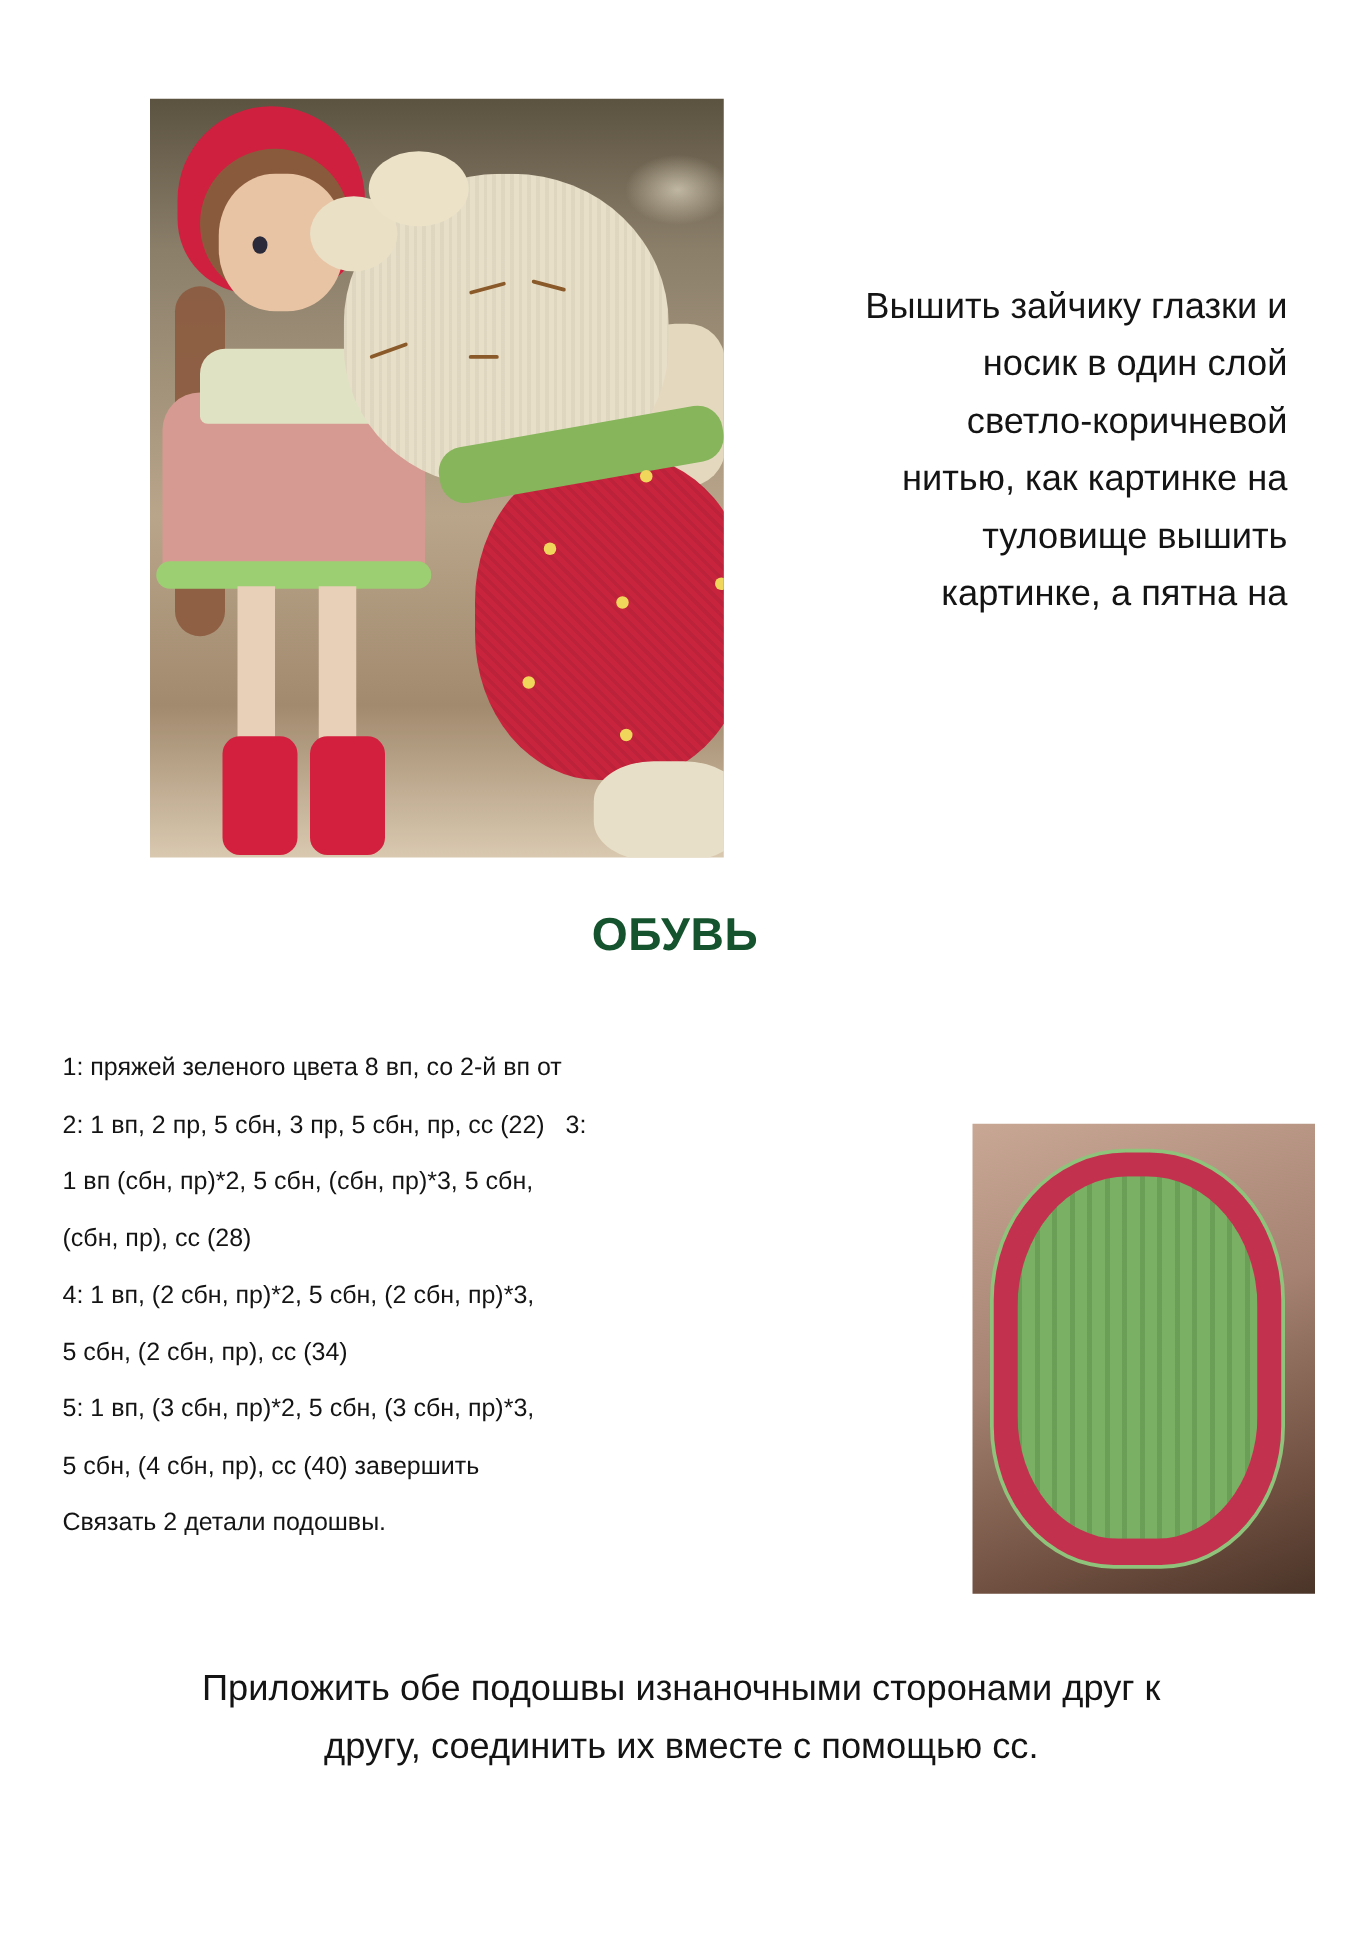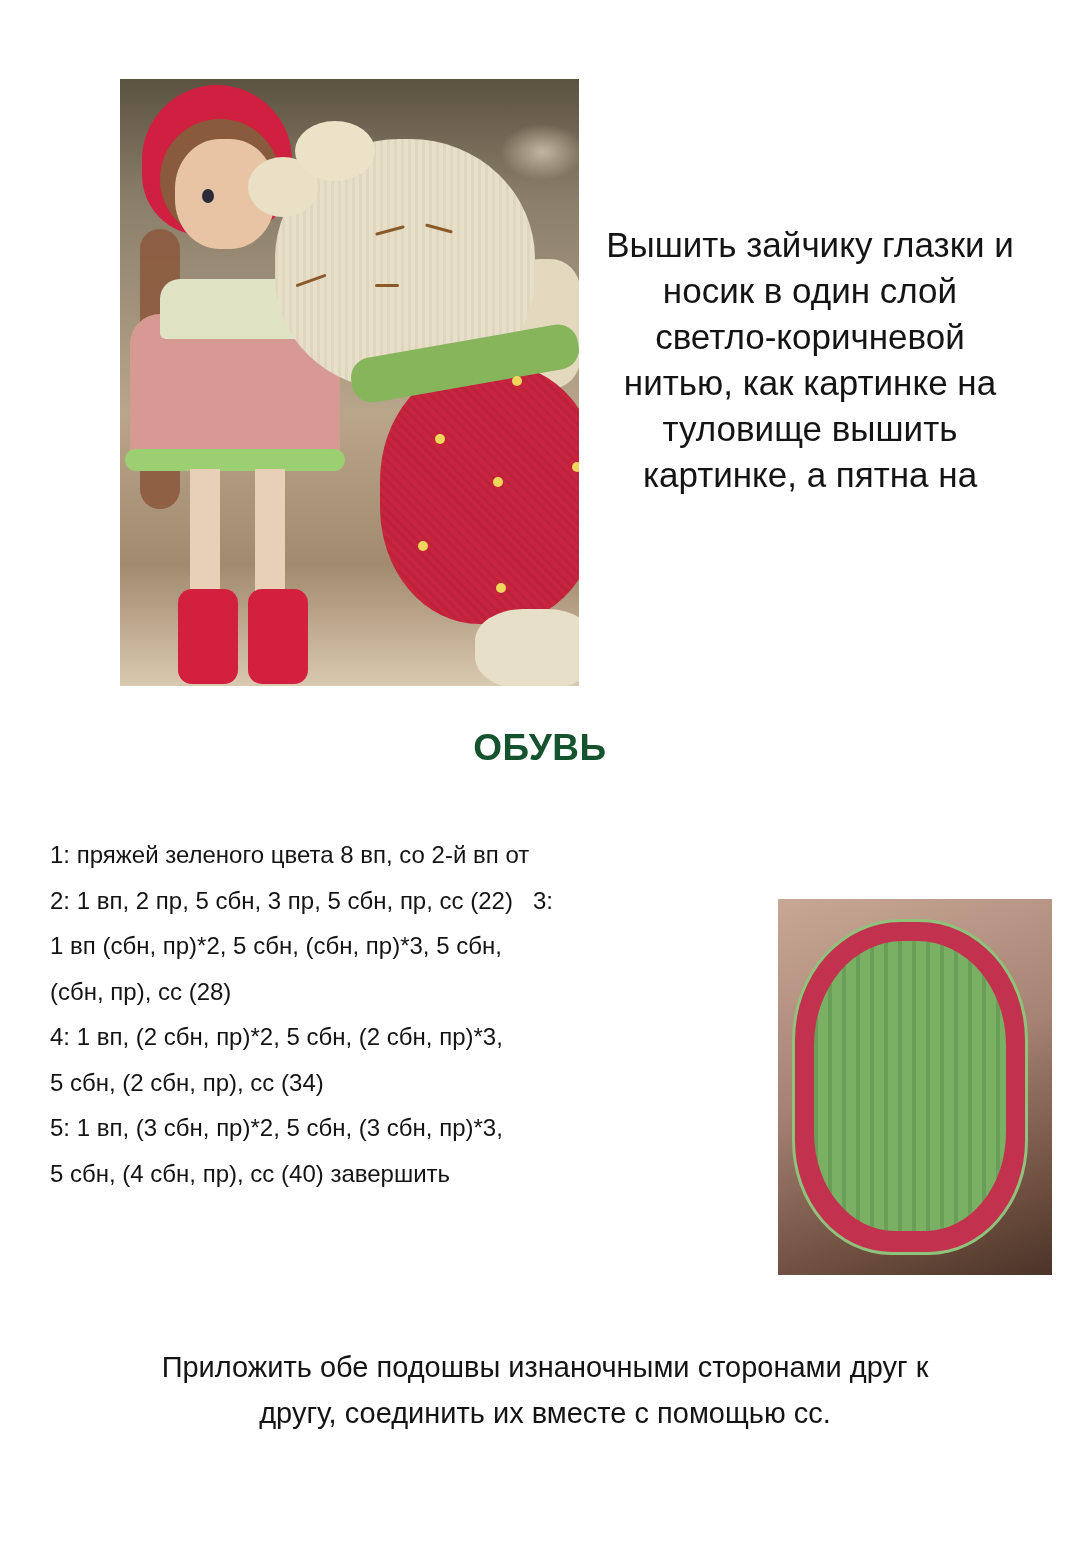--- a/index.html
+++ b/index.html
@@ -55,34 +55,34 @@
     .sole-inner {
       position:absolute; left:36px; top:42px; width:192px; height:290px;
       border-radius: 46% 46% 42% 42% / 36% 36% 34% 34%;
       background:
         repeating-linear-gradient(90deg, rgba(40,80,30,0.18) 0 4px, transparent 4px 14px),
         #79b063;
     }
 
     .caption {
       position:absolute; left:590px; top:222px; width:440px;
-      font-size:35px; line-height:46px; text-align:center; color:#141414;
+      font-size:29px; line-height:46px; text-align:right; color:#141414;
     }
     .title {
       position:absolute; left:0; top:727px; width:1080px; text-align:center;
       font-size:37px; font-weight:bold; color:#14532d; letter-spacing:0.5px;
     }
     .pattern {
       position:absolute; left:50px; top:832px; width:720px;
-      font-size:24px; line-height:45.5px; color:#141414;
+      font-size:20px; line-height:45.5px; color:#141414;
     }
     .pattern .row { display:block; white-space:pre-wrap; }
     .footer {
       position:absolute; left:60px; top:1328px; width:970px; text-align:center;
-      font-size:29px; line-height:46px; color:#141414;margin-top:16px;
+      font-size:29px; line-height:46px; color:#141414;
     }
   </style>
 </head>
 <body>
 
 <div id="photo-doll" class="photo">
   <div class="doll-hood"></div>
   <div class="doll-hair"></div>
   <div class="doll-face"></div>
   <div class="doll-eye"></div>
@@ -126,20 +126,21 @@
 
 <div class="pattern">
   <span class="row">1: пряжей зеленого цвета 8 вп, со 2-й вп от</span>
   <span class="row">2: 1 вп, 2 пр, 5 сбн, 3 пр, 5 сбн, пр, сс (22)   3:</span>
   <span class="row">1 вп (сбн, пр)*2, 5 сбн, (сбн, пр)*3, 5 сбн,</span>
   <span class="row">(сбн, пр), сс (28)</span>
   <span class="row">4: 1 вп, (2 сбн, пр)*2, 5 сбн, (2 сбн, пр)*3,</span>
   <span class="row">5 сбн, (2 сбн, пр), сс (34)</span>
   <span class="row">5: 1 вп, (3 сбн, пр)*2, 5 сбн, (3 сбн, пр)*3,</span>
   <span class="row">5 сбн, (4 сбн, пр), сс (40) завершить</span>
+  <span class="row">Связать 2 детали подошвы.</span>
 </div>
 
 <div id="photo-sole" class="photo">
   <div class="sole-edge"></div>
   <div class="sole-inner"></div>
 </div>
 
 <div class="footer">
   <div>Приложить обе подошвы изнаночными сторонами друг к</div>
   <div>другу, соединить их вместе с помощью сс.</div>

